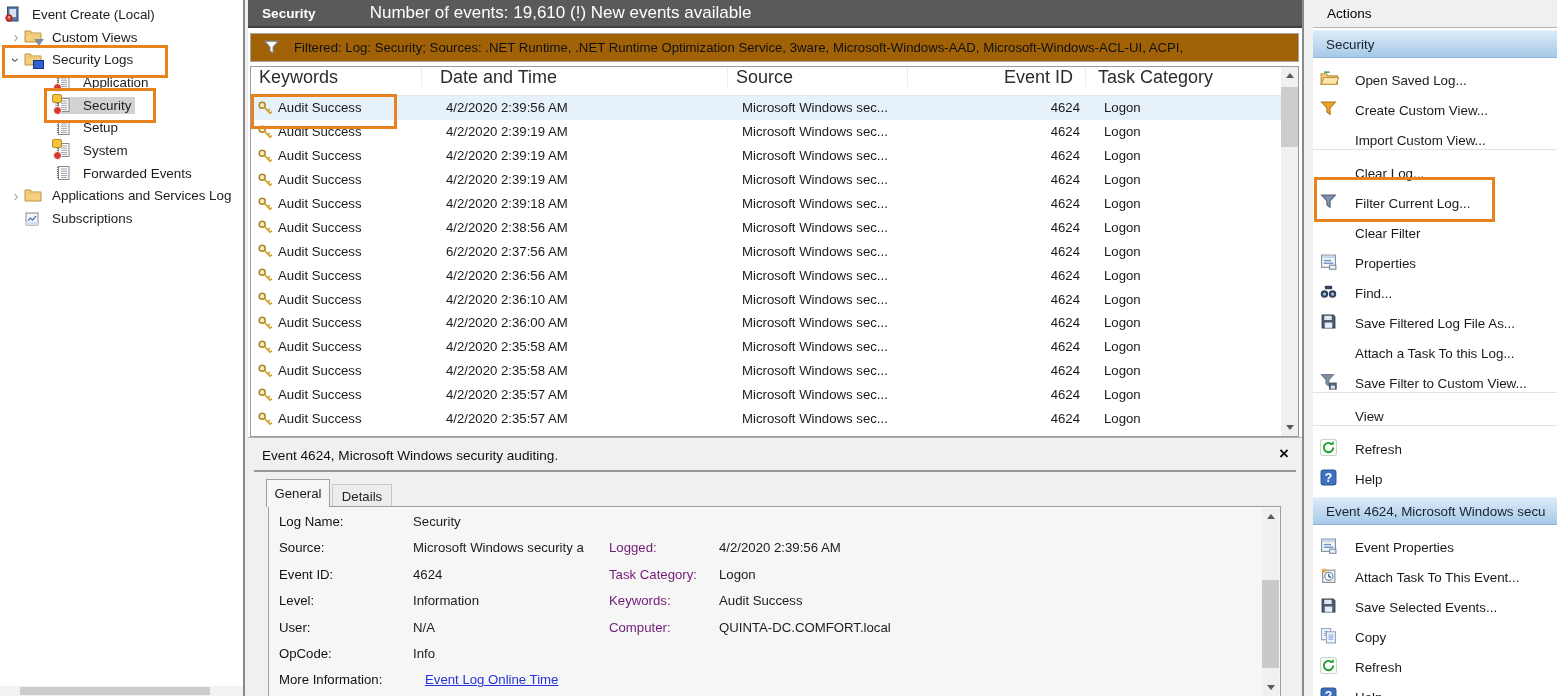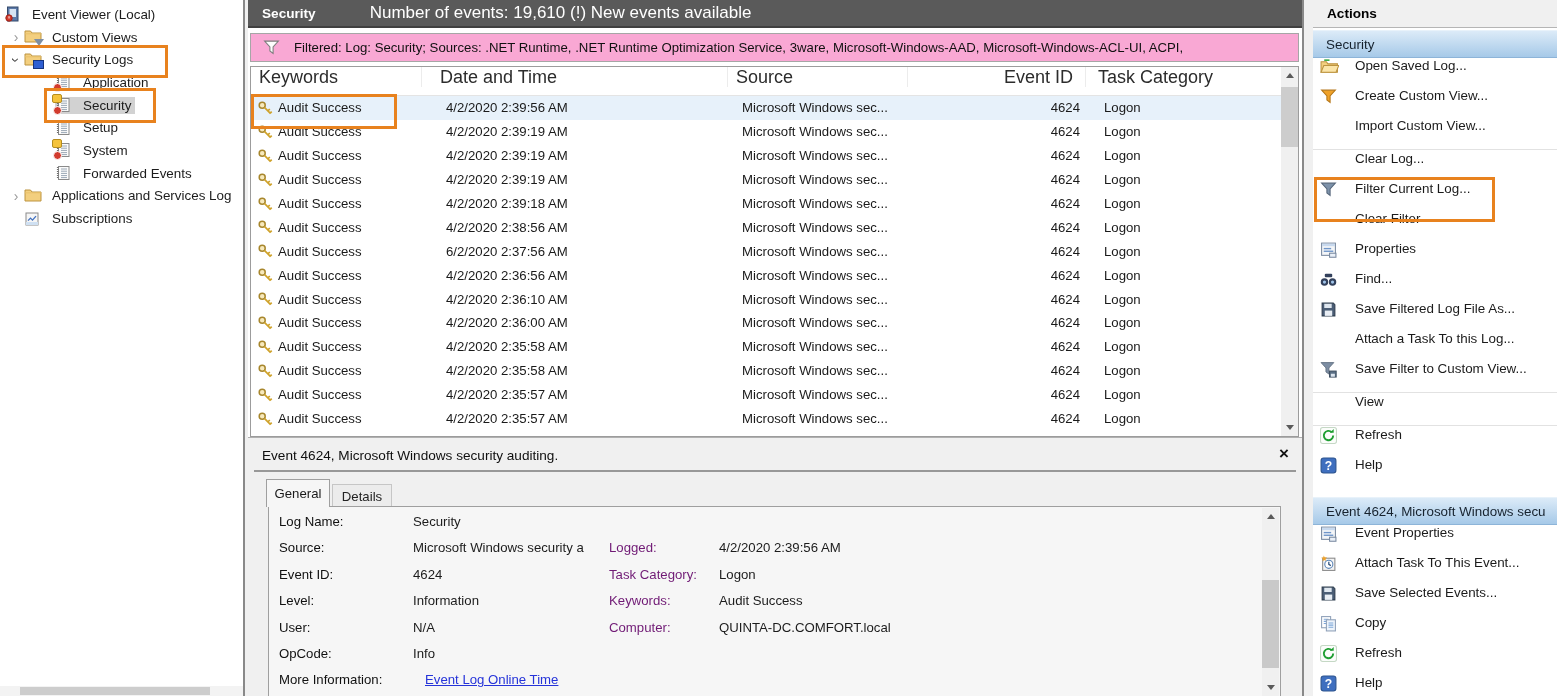--- a/index.html
+++ b/index.html
@@ -35,21 +35,21 @@
 
   
   .vdiv{top:0;width:5px;height:696px;background:#f0f0f0;border-left:2px solid #898989;}
 
   
   #center{left:248px;top:0;width:1054px;height:696px;background:#fff;}
   #log-titlebar{left:0;top:0;width:100%;height:28px;background:#5a5a5a;border-bottom:2px solid #404040;
       display:flex;align-items:center;color:#fff;box-sizing:border-box;}
   #log-title{font-weight:bold;font-size:13.6px;margin-left:14px;}
   #log-summary{font-size:17px;margin-left:54px;}
-  #filter-bar{left:2px;top:33px;width:1049px;height:29px;border:1px solid #a6a6a6;background:#f9a8d4;
+  #filter-bar{left:2px;top:33px;width:1049px;height:29px;border:1px solid #a6a6a6;background:#a16207;
       display:flex;align-items:center;box-sizing:border-box;}
   #filter-icon{margin:0 14px 0 12px;}
   #filter-text{font-size:13.2px;color:#111;white-space:nowrap;overflow:hidden;}
 
   #event-list{left:2px;top:66px;width:1049px;height:371px;border:1px solid #9c9c9c;background:#fff;
       box-sizing:border-box;overflow:hidden;}
   #ev-header{display:flex;height:28px;align-items:flex-start;border-bottom:1px solid #e4e4e4;
       font-size:18px;color:#2c2c2c;}
   .hcell{box-sizing:border-box;padding-left:8px;border-right:1px solid #ececec;height:20px;line-height:20px;}
   .c-kw{width:171px;flex:0 0 171px;}
@@ -89,25 +89,25 @@
   .fv1{width:196px;flex:0 0 196px;white-space:nowrap;overflow:hidden;color:#1c1c1c;}
   .fl2{width:110px;flex:0 0 110px;color:#701a75;}
   .fv2{flex:1;white-space:nowrap;color:#1c1c1c;}
   #more-link{color:#2533d9;text-decoration:underline;}
   #detail-vscroll{position:absolute;right:1px;top:1px;width:17px;height:188px;background:#f0f0f0;}
   #detail-thumb{position:absolute;left:0;top:72px;width:17px;height:88px;background:#c9c9c9;}
 
   
   #actions-panel{left:1313px;top:0;width:244px;height:696px;background:#fff;overflow:hidden;}
   #actions-title{height:28px;background:#f0f0f0;border-bottom:1px solid #b5b5b5;display:flex;align-items:center;
-      font-weight:bold;font-size:13.6px;color:#000;padding-left:14px;box-sizing:border-box;}
+      font-weight:normal;font-size:13.6px;color:#000;padding-left:14px;box-sizing:border-box;}
   .sect-hdr{height:28px;margin-top:2px;background:linear-gradient(#dcebf8,#a6c9e8);border-top:1px solid #e8f2fa;
       border-bottom:1px solid #8db4d8;display:flex;align-items:center;font-size:13.4px;color:#16222e;
       padding-left:13px;box-sizing:border-box;white-space:nowrap;overflow:hidden;}
-  .act{height:30px;display:flex;align-items:flex-start;font-size:13.4px;color:#1b1b1b;}
+  .act{height:30px;display:flex;align-items:flex-end;font-size:13.4px;color:#1b1b1b;}
   .aic{width:20px;height:18px;margin-left:7px;margin-right:15px;flex:0 0 20px;position:relative;}
   .asep{height:0;border-top:1px solid #e2e2e2;margin:1px 0;}
   .sect2-gap{height:8px;}
 
   
   .ann{position:absolute;border:3px solid #e8821e;background:transparent;pointer-events:none;z-index:50;}
   #ann-windows-logs{left:2px;top:45px;width:160px;height:27px;}
   #ann-security{left:44px;top:88px;width:106px;height:29px;}
   #ann-first-row{left:251px;top:94px;width:140px;height:29px;}
   #ann-filter-log{left:1314px;top:177px;width:175px;height:39px;}
@@ -197,21 +197,21 @@
   </defs>
 </svg>
 
 <div id="tree-panel" class="abs">
   <div class="trow lvl0">
     <span class="tico">
         <svg class="ic16">
           <use href="#i-evroot"></use>
         </svg>
       </span>
-    <span class="tlab">Event Viewer (Local)</span>
+    <span class="tlab">Event Create (Local)</span>
   </div>
   <div class="trow lvl1">
     <span class="chev">›</span>
     <span class="tico">
         <svg class="ic16" viewBox="0 0 18 14" style="width:18px;height:14px;">
           <use href="#i-folder"></use>
         </svg>
         <i class="mini-funnel"></i>
       </span>
     <span class="tlab">Custom Views</span>

